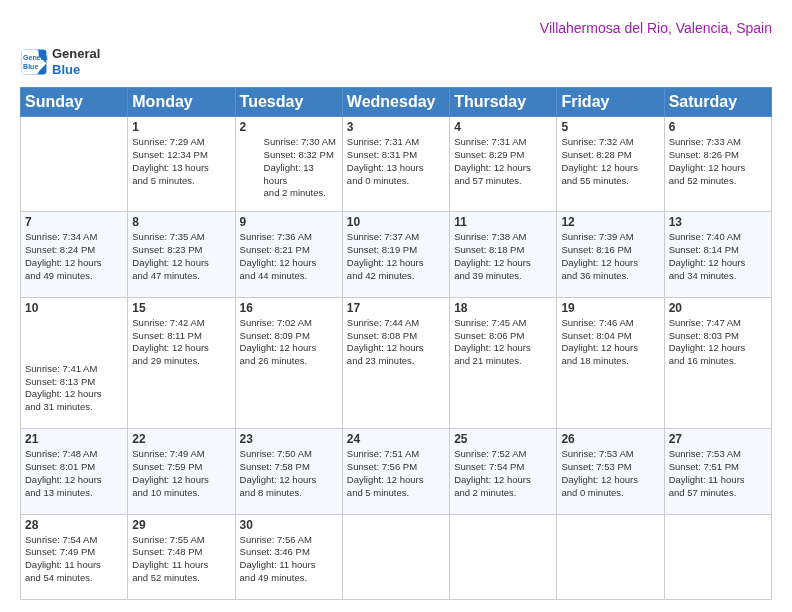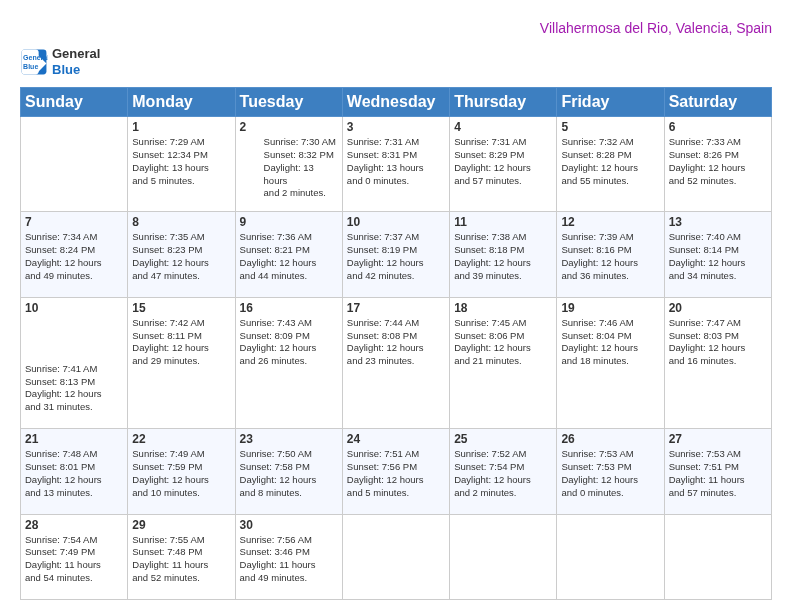--- a/index.html
+++ b/index.html
@@ -230,21 +230,21 @@
           </td>
           <td>
             <span class="day-num">15</span>
             <div class="day-info" style="white-space: pre-line;">Sunrise: 7:42 AM
 Sunset: 8:11 PM
 Daylight: 12 hours
 and 29 minutes.</div>
           </td>
           <td>
             <span class="day-num">16</span>
-            <div class="day-info" style="white-space: pre-line;">Sunrise: 7:43 AM
+            <div class="day-info" style="white-space: pre-line;">Sunrise: 7:02 AM
 Sunset: 8:09 PM
 Daylight: 12 hours
 and 26 minutes.</div>
           </td>
           <td>
             <span class="day-num">17</span>
             <div class="day-info" style="white-space: pre-line;">Sunrise: 7:44 AM
 Sunset: 8:08 PM
 Daylight: 12 hours
 and 23 minutes.</div>

